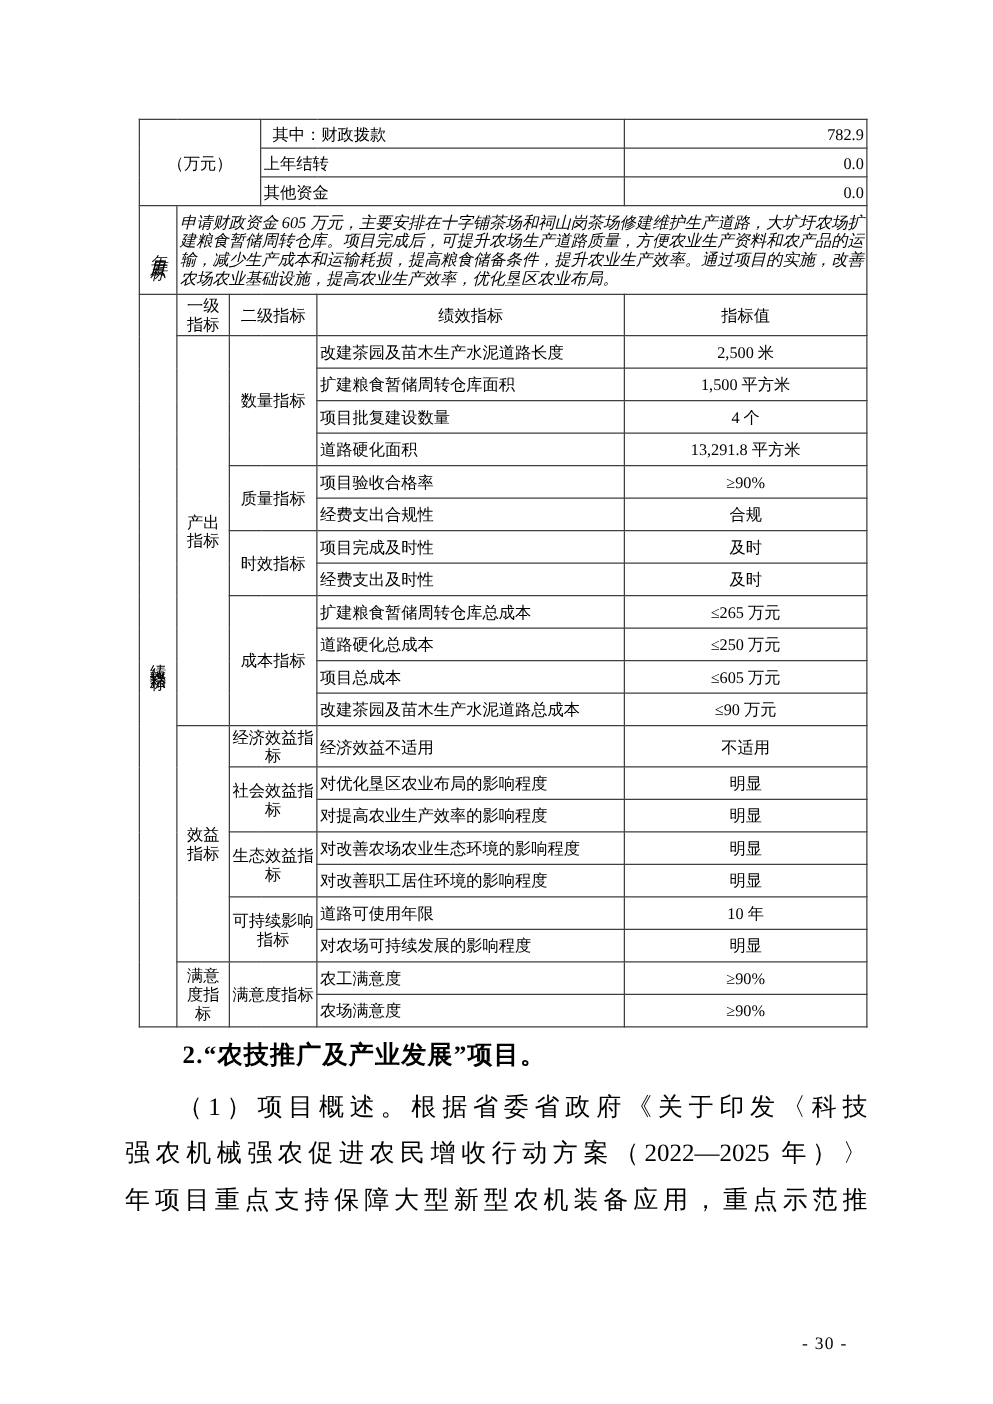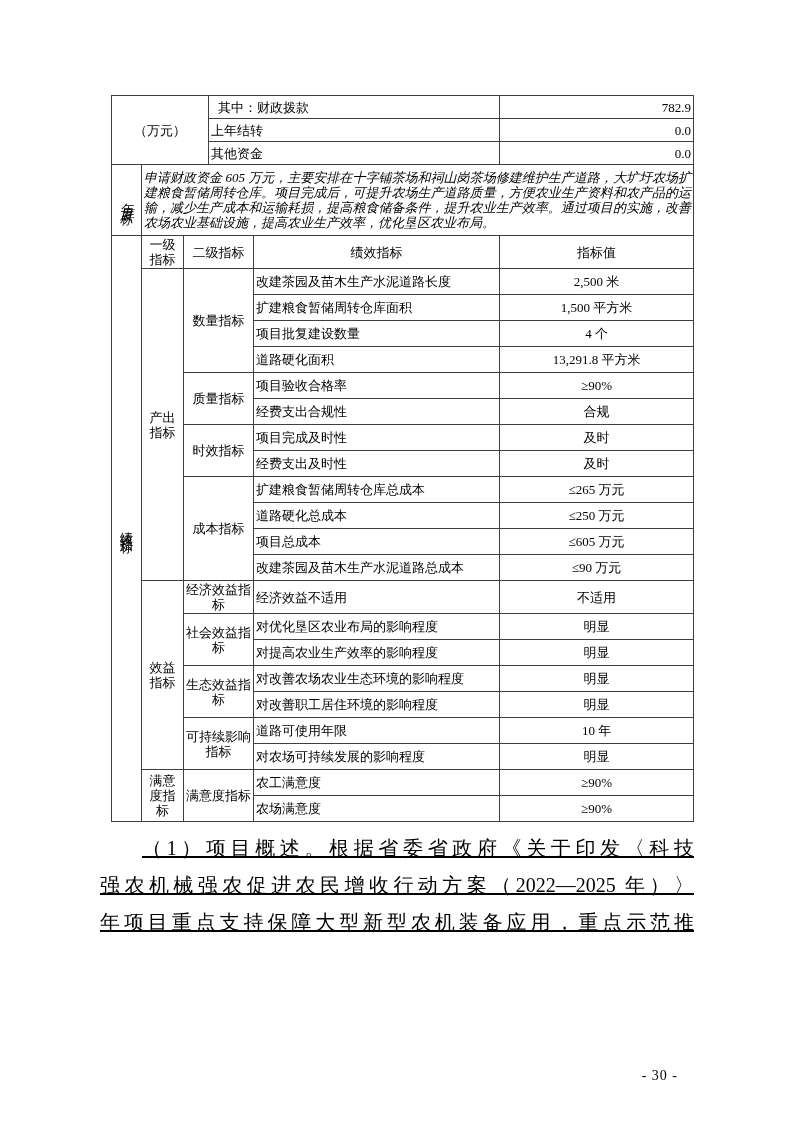--- a/index.html
+++ b/index.html
@@ -35,21 +35,21 @@
   td.hc{text-align:center;}
   span.w2{display:inline-block;width:28px;word-break:break-all;text-align:center;}
   tr.prow{height:26px;}
   td.lvl1{text-align:center;padding:0;}
   td.lvl2{text-align:center;word-break:break-all;padding:1px 6px;}
   td.iname{text-align:left;padding-left:5px;}
   td.ival{text-align:center;}
   
   .body-text{position:absolute;left:100px;top:830px;width:594px;font-size:20px;}
   .heading{font-weight:bold;line-height:28px;text-indent:46px;margin-bottom:10px;letter-spacing:1px;}
-  .pline{text-align:justify;text-align-last:justify;line-height:37px;height:37px;white-space:normal;text-decoration:underline;}
+  .pline{text-align:justify;text-align-last:justify;line-height:37px;height:37px;white-space:normal;}
   .pline.first{text-indent:42px;}
   .pageno{position:absolute;right:116px;top:1068px;font-size:14px;letter-spacing:1px;}
 </style>
 </head>
 <body>
 
 <table class="doc">
   <colgroup>
     <col style="width:30px">
       <col style="width:42px">
@@ -180,18 +180,19 @@
         <td class="ival">≥90%</td>
       </tr>
       <tr class="prow">
         <td class="iname">农场满意度</td>
         <td class="ival">≥90%</td>
       </tr>
     </tbody>
 </table>
 
 <div class="body-text">
+  <div class="heading">2.“农技推广及产业发展”项目。</div>
   <div class="pline first">（1）项目概述。根据省委省政府《关于印发〈科技</div>
   <div class="pline">强农机械强农促进农民增收行动方案（2022—2025 年）〉</div>
   <div class="pline">年项目重点支持保障大型新型农机装备应用，重点示范推</div>
 </div>
 
 <div class="pageno">- 30 -</div>
 
 </body></html>

